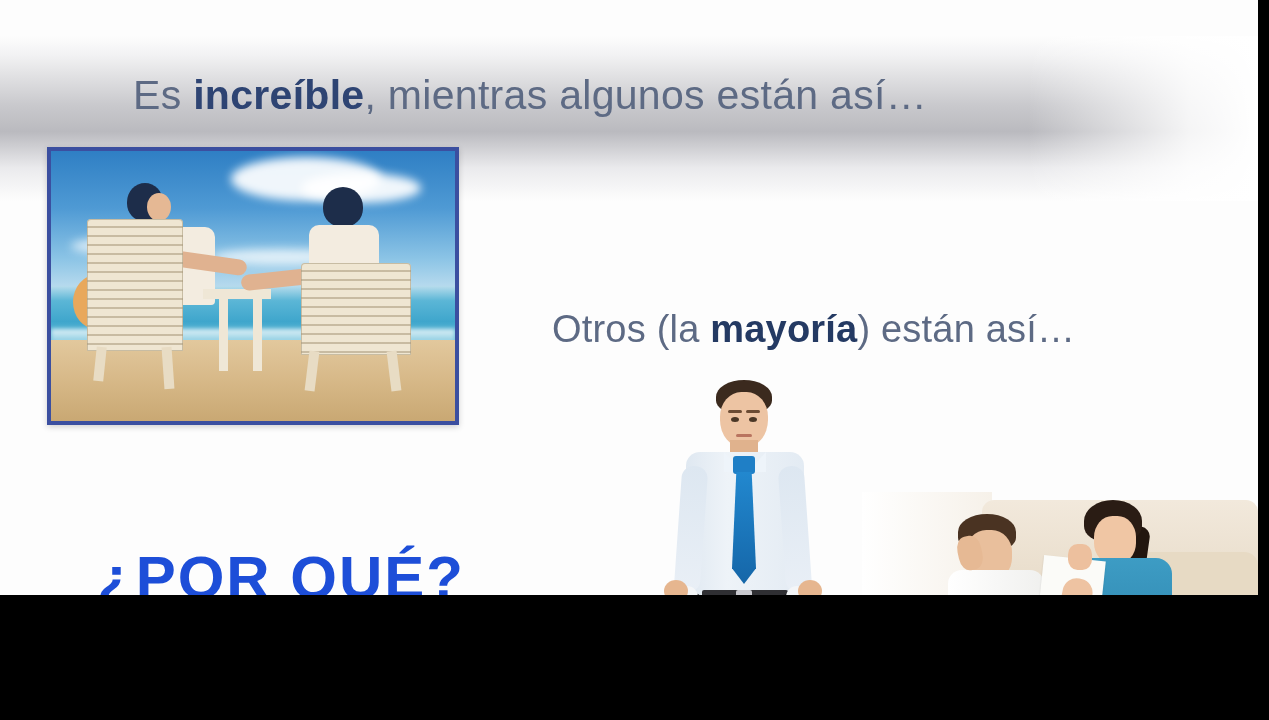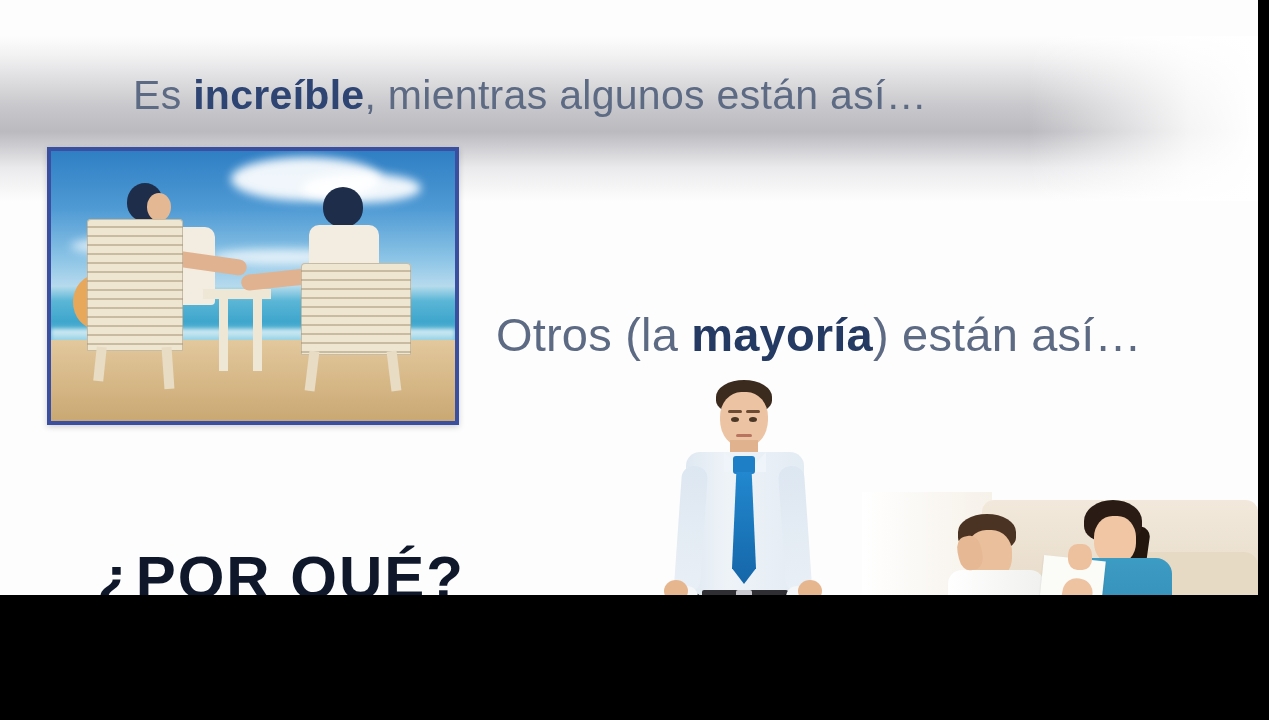--- a/index.html
+++ b/index.html
@@ -70,42 +70,42 @@
     white-space: nowrap;
   }
   .headline .accent {
     font-weight: bold;
     color: #2e4473;
   }
 
   
   .subline {
     position: absolute;
-    left: 496px;
+    left: 552px;
     top: 308px;
-    font-size: 47px;
+    font-size: 38px;
     line-height: 1.15;
     letter-spacing: 0.2px;
     color: #5d6a84;
     white-space: nowrap;
   }
   .subline .accent {
     font-weight: bold;
     color: #243a63;
   }
 
   
   .bigq {
     position: absolute;
     left: 97px;
     top: 543px;
     font-size: 60px;
     font-weight: bold;
     letter-spacing: 2px;
-    color: #0f172a;
+    color: #1d4ed8;
     white-space: nowrap;
   }
 
   
   .photo-frame {
     position: absolute;
     left: 47px;
     top: 147px;
     width: 412px;
     height: 278px;

